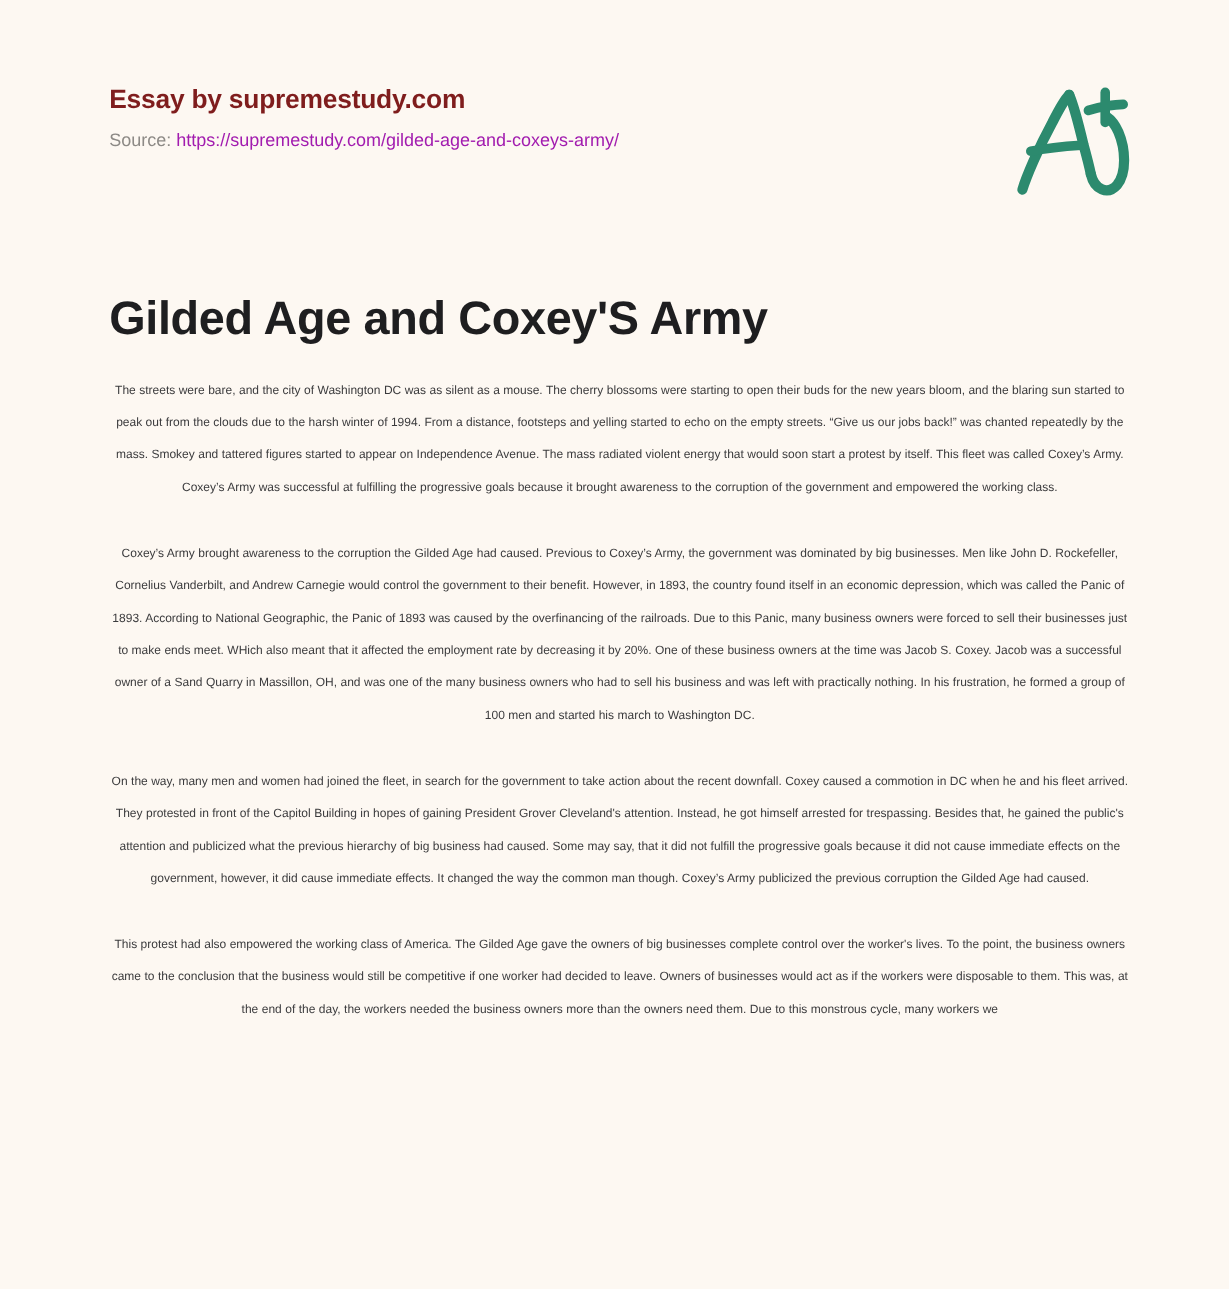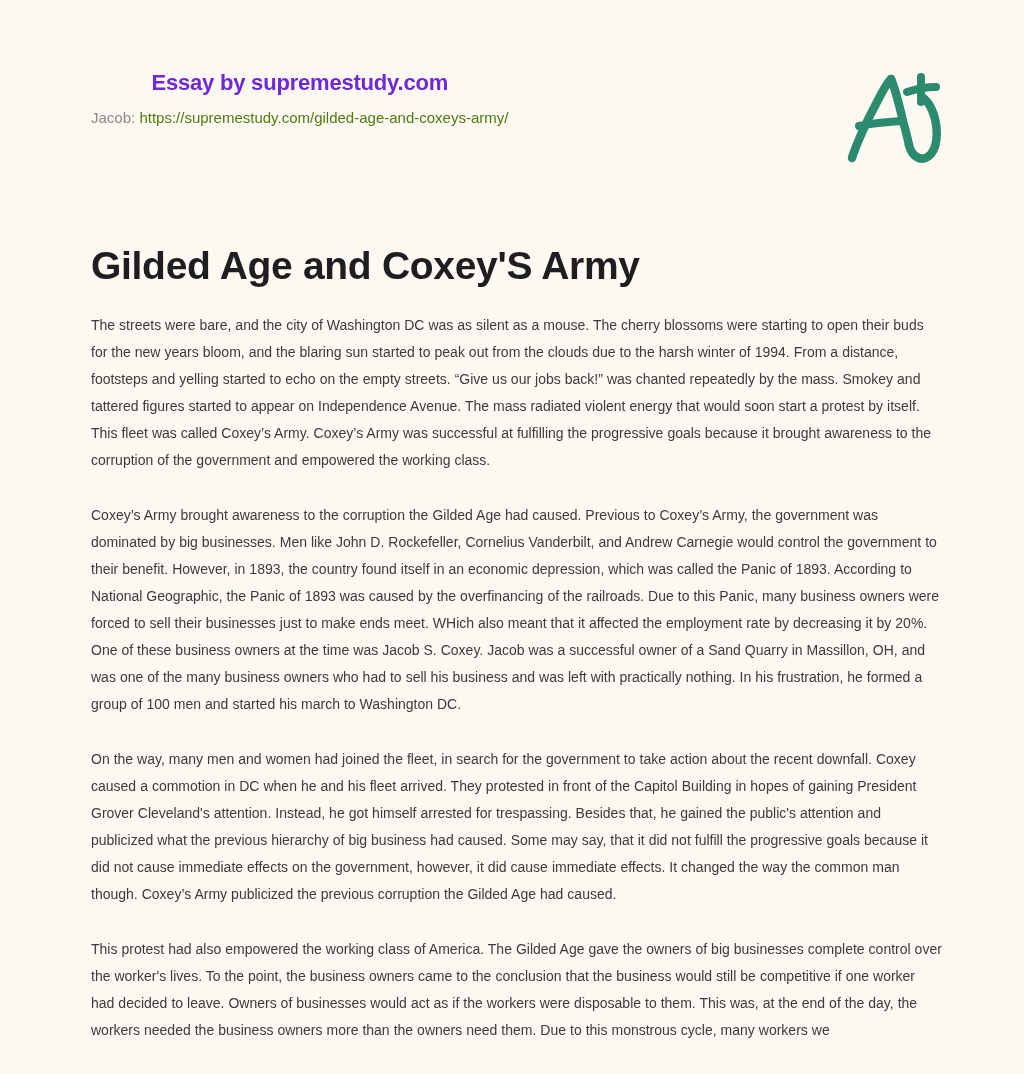--- a/index.html
+++ b/index.html
@@ -33,41 +33,40 @@
 
   .brand-block {
     position: absolute;
     left: 91px;
     top: 69px;
   }
 
   .brand-title {
     font-size: 22px;
     font-weight: bold;
-    color: #6d28d9;
+    color: #7f1d1d;
     letter-spacing: -0.2px;
     line-height: 28px;
     white-space: nowrap;
-    text-align: center;
   }
 
   .source-line {
     margin-top: 11px;
     font-size: 15px;
     line-height: 20px;
     color: #8d8a86;
     white-space: nowrap;
   }
 
   .source-label {
     color: #8d8a86;
   }
 
   .source-url {
-    color: #4d7c0f;
+    color: #a21caf;
     text-decoration: none;
   }
 
   
   .logo {
     position: absolute;
     right: 75px;
     top: 66px;
     width: 112px;
     height: 104px;
@@ -90,42 +89,42 @@
     font-size: 39px;
     font-weight: bold;
     color: #1e1e20;
     line-height: 38px;
     letter-spacing: -0.3px;
     margin: 0 0 27px 0;
   }
 
   .body-copy p {
     margin: 0 1px 28px 0;
-    font-size: 14px;
+    font-size: 10px;
     line-height: 27px;
     color: #3b3b3d;
-    text-align: left;
+    text-align: center;
     word-spacing: 0.1px;
   }
   .body-copy p:last-child {
     margin-bottom: 0;
   }
 </style>
 </head>
 <body>
 
 <div class="page">
 
   <div class="header">
 
     <div class="brand-block">
       <div class="brand-title">Essay by supremestudy.com</div>
 
       <div class="source-line">
-        <span class="source-label">Jacob:</span>
+        <span class="source-label">Source:</span>
         <a class="source-url" href="#">https://supremestudy.com/gilded-age-and-coxeys-army/</a>
       </div>
     </div>
 
     <div class="logo">
       <svg viewBox="0 0 112 104" xmlns="http://www.w3.org/2000/svg" fill="none" stroke="#2c8a6e" stroke-linecap="round" stroke-linejoin="round">
 
         <path d="M15 92 C18 82 28 58 40 36 C45 26 50 17 54 13" stroke-width="8.5"></path>
 
         <path d="M54 13 C57 20 62 38 66 55 C69 66 71 74 72 79" stroke-width="8.5"></path>

